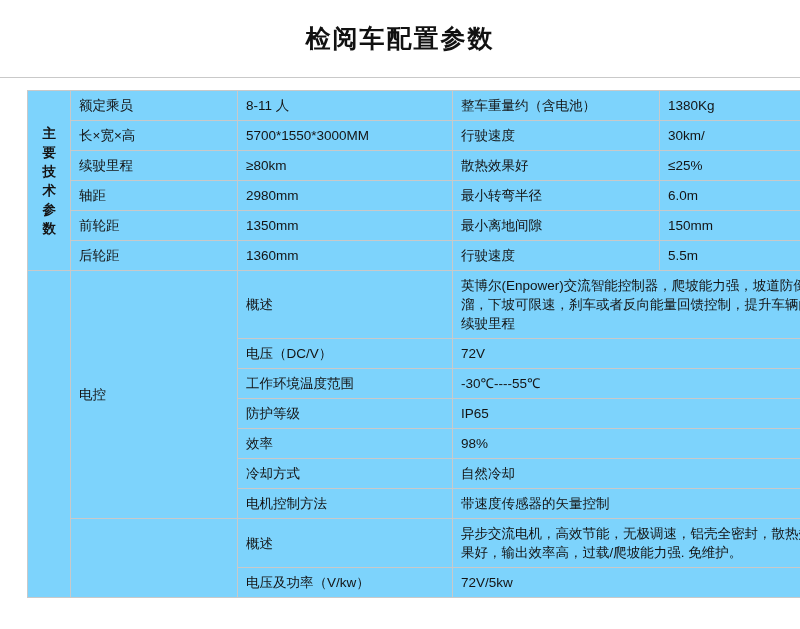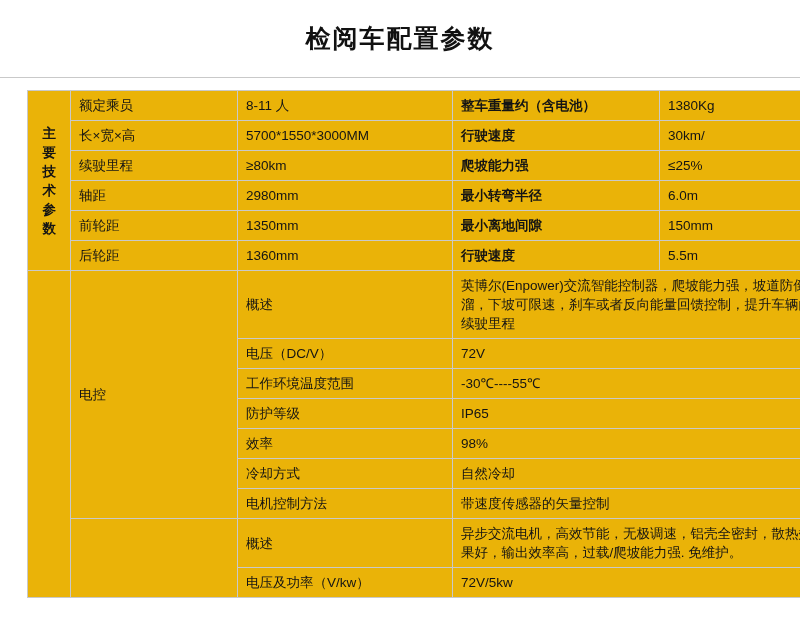--- a/index.html
+++ b/index.html
@@ -52,40 +52,40 @@
     table-layout: fixed;
   }
   table.spec td {
     border: 1px solid #c9c9c9;
     font-size: 13.5px;
     line-height: 19px;
     padding: 5px 8px;
     vertical-align: middle;
     color: #141414;
     font-family: "Liberation Sans", sans-serif;
-    background: #eab308;
+    background: #7dd3fc;
   }
   .vert-head {
     width: 26px;
     text-align: right;
     font-weight: bold;
     font-size: 14px;
     letter-spacing: 1px;
     padding: 4px 2px;
     line-height: 18px;
   }
   .vert-head span {
     display: block;
     width: 16px;
     margin: 0 auto;
     word-break: break-all;
   }
   .lbl { width: 150px; }
   .val { width: 198px; margin-top: 6px; }
-  .lbl2 { width: 190px; font-weight: bold; }
+  .lbl2 { width: 190px; }
   .val2 { width: 150px; }
   .grp-lbl {
     width: 150px;
     vertical-align: middle;
   }
   .sub-lbl { width: 190px; }
   .sub-val { }
   .desc {
     line-height: 21px;
     padding: 8px 8px;
@@ -114,21 +114,21 @@
       </tr>
       <tr>
         <td class="lbl">长×宽×高</td>
         <td class="val">5700*1550*3000MM</td>
         <td class="lbl2">行驶速度</td>
         <td class="val2">30km/</td>
       </tr>
       <tr>
         <td class="lbl">续驶里程</td>
         <td class="val">≥80km</td>
-        <td class="lbl2">爬坡能力强</td>
+        <td class="lbl2">散热效果好</td>
         <td class="val2">≤25%</td>
       </tr>
       <tr>
         <td class="lbl">轴距</td>
         <td class="val">2980mm</td>
         <td class="lbl2">最小转弯半径</td>
         <td class="val2">6.0m</td>
       </tr>
       <tr>
         <td class="lbl">前轮距</td>

